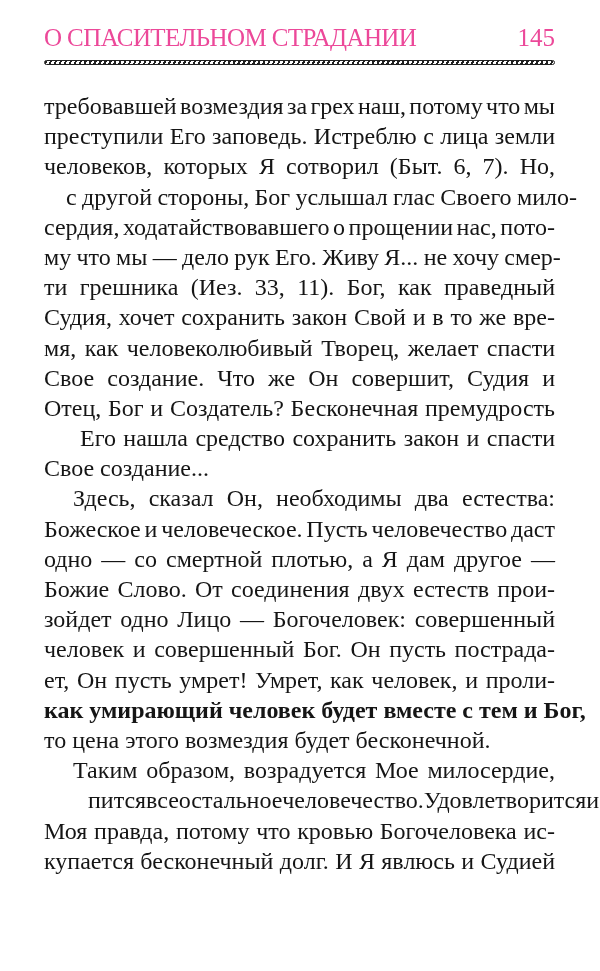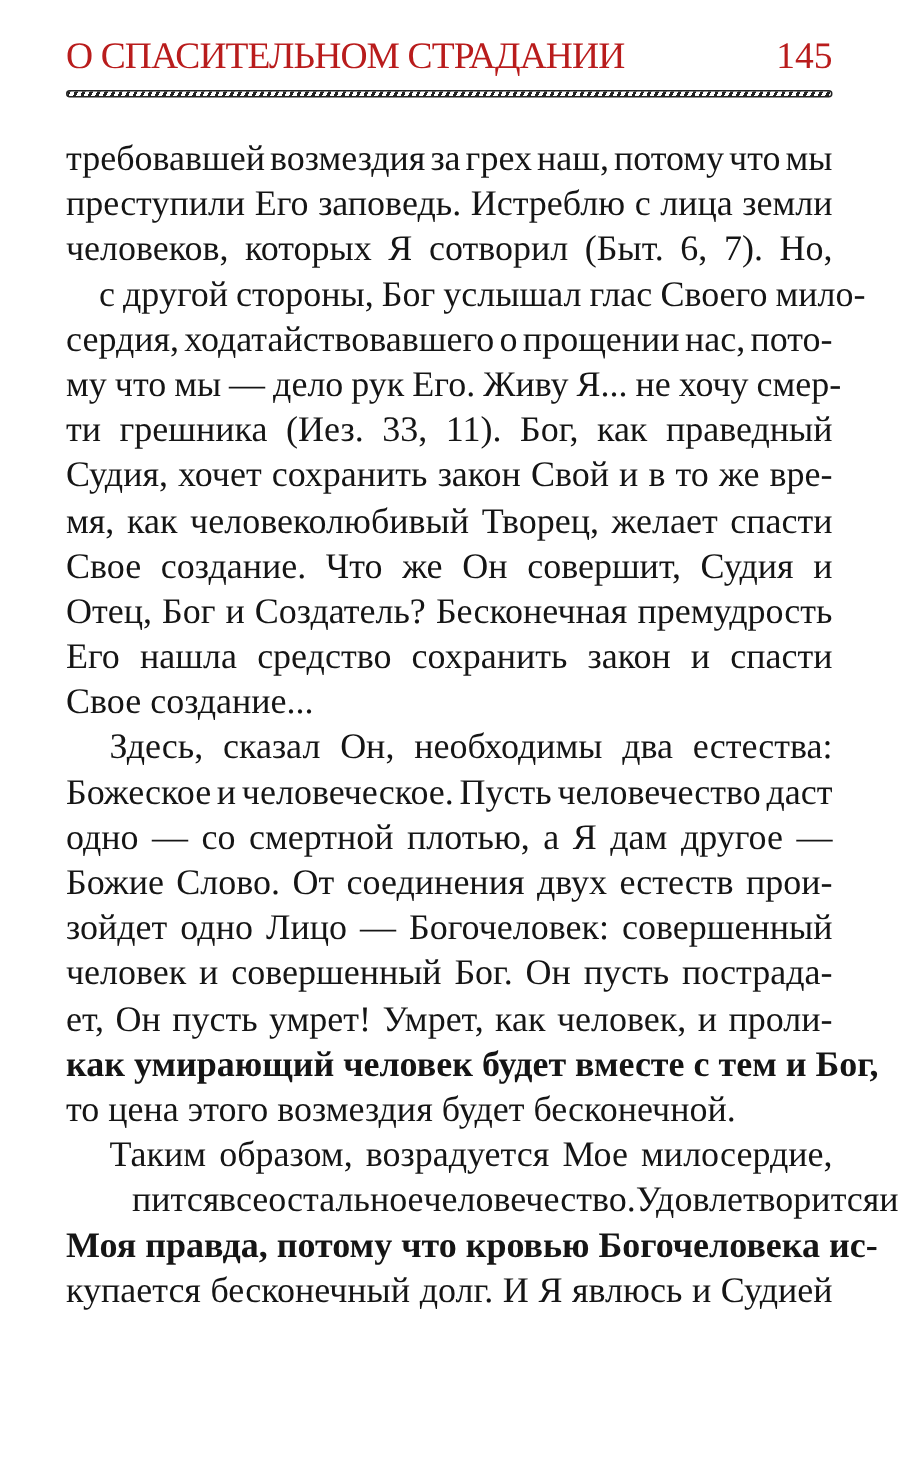--- a/index.html
+++ b/index.html
@@ -23,21 +23,21 @@
     height: 971px;
   }
   .running-head {
     position: absolute;
     left: 0;
     top: 22px;
     width: 511px;
     height: 32px;
     font-size: 25px;
     line-height: 32px;
-    color: #b91c1c;
+    color: #ec4899;
   }
   .running-head .title {
     position: absolute;
     left: 0;
     top: 0;
     letter-spacing: -0.6px;
     white-space: nowrap;
   }
   .running-head .folio {
     position: absolute;
@@ -104,29 +104,29 @@
       <div class="line" style="word-spacing: 0px;"><span class="seg">преступили Его заповедь. </span><span class="seg it">Истреблю с лица земли</span></div>
       <div class="line" style="word-spacing: 0px;"><span class="seg it">человеков, которых Я сотворил</span><span class="seg"> (Быт. 6, 7). Но,</span></div>
       <div class="line" style="word-spacing: -0.63px; margin-left: 22px;"><span class="seg">с другой стороны, Бог услышал глас Своего мило-</span></div>
       <div class="line" style="word-spacing: -2.47px;"><span class="seg">сердия, ходатайствовавшего о прощении нас, пото-</span></div>
       <div class="line" style="word-spacing: -0.67px;"><span class="seg">му что мы — дело рук Его. </span><span class="seg it">Живу Я... не хочу смер-</span></div>
       <div class="line" style="word-spacing: 0px;"><span class="seg it">ти грешника</span><span class="seg"> (Иез. 33, 11). Бог, как праведный</span></div>
       <div class="line" style="word-spacing: 0px;"><span class="seg">Судия, хочет сохранить закон Свой и в то же вре-</span></div>
       <div class="line" style="word-spacing: 0px;"><span class="seg">мя, как человеколюбивый Творец, желает спасти</span></div>
       <div class="line" style="word-spacing: 0px;"><span class="seg">Свое создание. Что же Он совершит, Судия и</span></div>
       <div class="line" style="word-spacing: 0px;"><span class="seg">Отец, Бог и Создатель? Бесконечная премудрость</span></div>
-      <div class="line" style="word-spacing: 0px;"><span class="seg">Его нашла средство сохранить закон и спасти</span></div>
+      <div class="line" style="word-spacing: 0px; margin-left: 36px;"><span class="seg">Его нашла средство сохранить закон и спасти</span></div>
       <div class="line last"><span class="seg">Свое создание...</span></div>
       <div class="line indent" style="word-spacing: 0px;"><span class="seg">Здесь, сказал Он, необходимы два естества:</span></div>
       <div class="line" style="word-spacing: -2.18px;"><span class="seg">Божеское и человеческое. Пусть человечество даст</span></div>
       <div class="line" style="word-spacing: 0px;"><span class="seg">одно — со смертной плотью, а Я дам другое —</span></div>
       <div class="line" style="word-spacing: 0px;"><span class="seg">Божие Слово. От соединения двух естеств прои-</span></div>
       <div class="line" style="word-spacing: 0px;"><span class="seg">зойдет одно Лицо — Богочеловек: совершенный</span></div>
       <div class="line" style="word-spacing: 0px;"><span class="seg">человек и совершенный Бог. Он пусть пострада-</span></div>
       <div class="line" style="word-spacing: 0px;"><span class="seg">ет, Он пусть умрет! Умрет, как человек, и проли-</span></div>
       <div class="line" style="word-spacing: 0px; font-weight: bold;"><span class="seg">как умирающий человек будет вместе с тем и Бог,</span></div>
       <div class="line last"><span class="seg">то цена этого возмездия будет бесконечной.</span></div>
       <div class="line indent" style="word-spacing: 0px;"><span class="seg">Таким образом, возрадуется Мое милосердие,</span></div>
       <div class="line" style="word-spacing: -6.09px; margin-left: 44px;"><span class="seg">пится все остальное человечество. Удовлетворится и</span></div>
-      <div class="line" style="word-spacing: 0px; font-weight: bold;"><span class="seg">Моя правда, потому что кровью Богочеловека ис-</span></div>
+      <div class="line" style="word-spacing: 0px;"><span class="seg">Моя правда, потому что кровью Богочеловека ис-</span></div>
       <div class="line" style="word-spacing: 0px;"><span class="seg">купается бесконечный долг. И Я явлюсь и Судией</span></div>
     </div>
 </div>
 
 </body></html>

